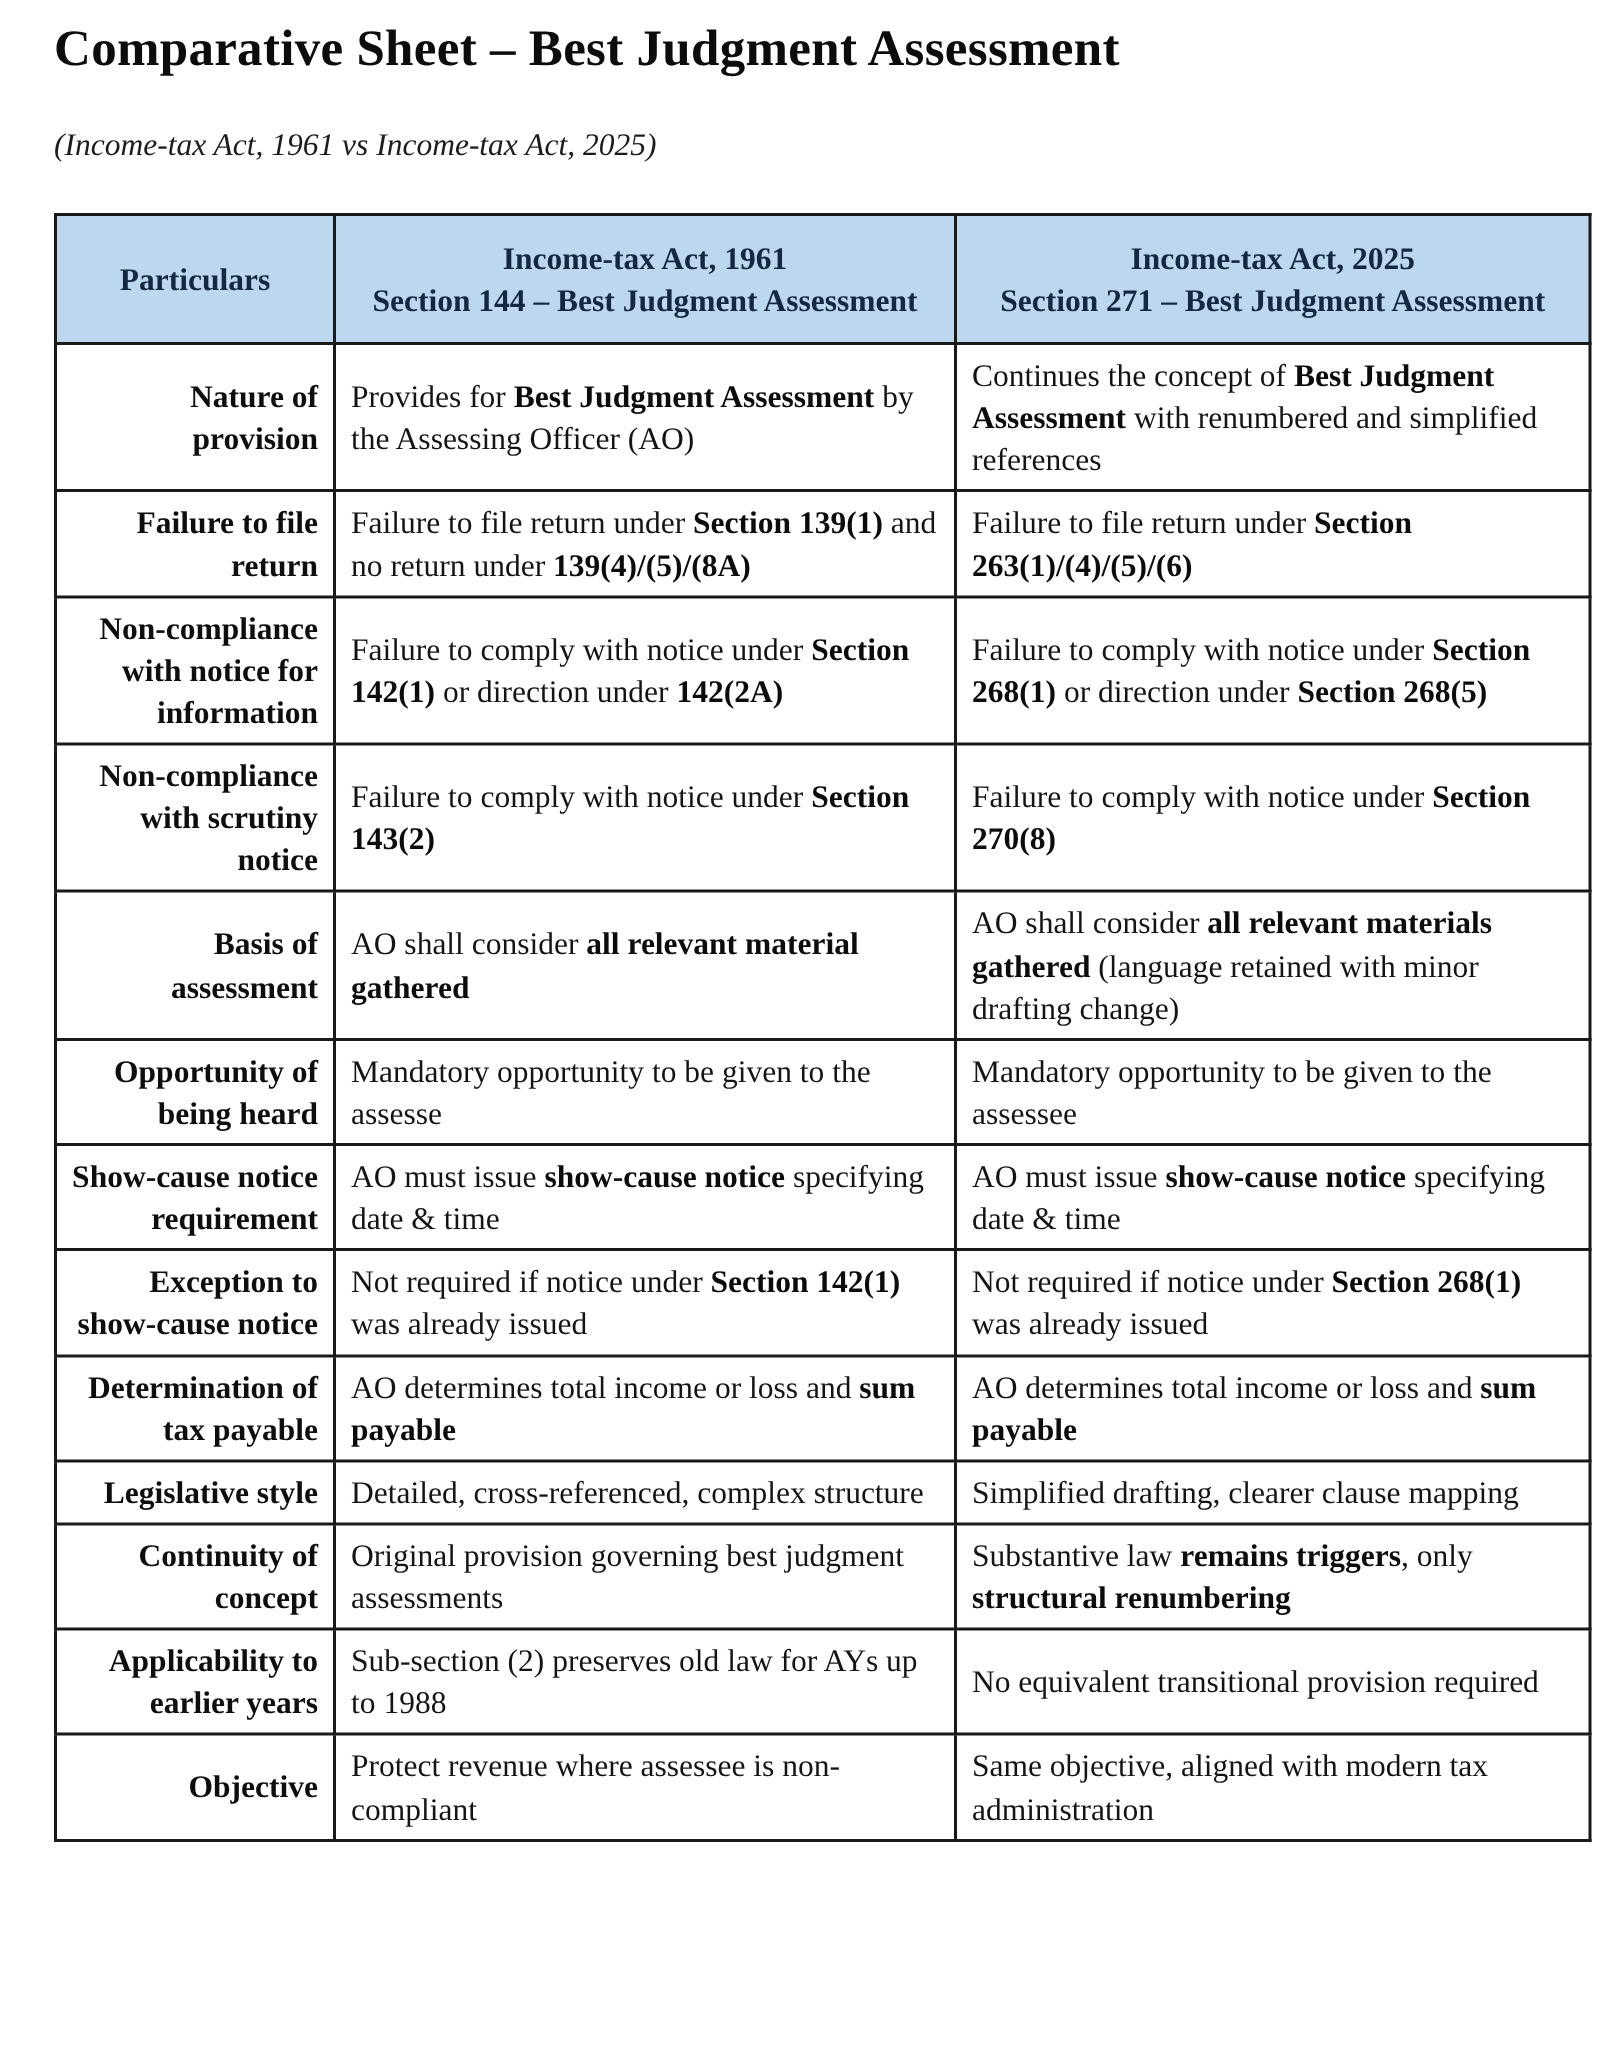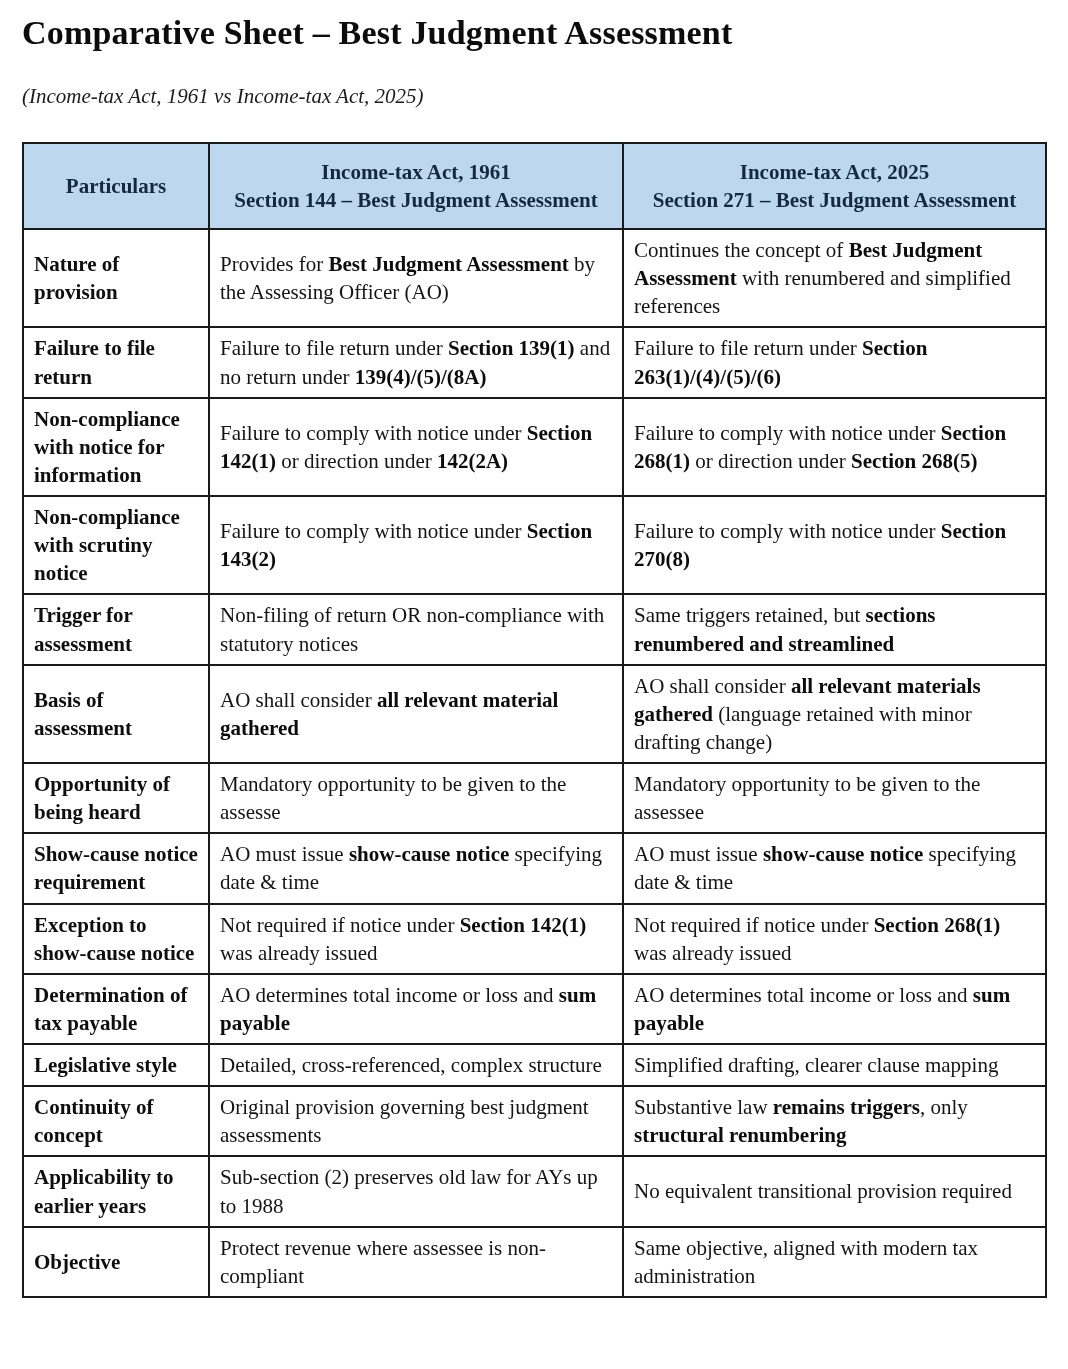--- a/index.html
+++ b/index.html
@@ -9,21 +9,21 @@
   }
   body {
     width: 1068px;
     font-family: "Liberation Serif", "DejaVu Serif", serif;
     color: #111111;
   }
   .page {
     width: 1068px;
     min-height: 1369px;
     box-sizing: border-box;
-    padding: 10px 15px 12px 22px;
+    padding: 10px 15px 12px 36px;
     background: #ffffff;
   }
   .doc-title {
     margin: 4px 0 0 0;
     font-size: 34px;
     font-weight: bold;
     letter-spacing: 0.2px;
     color: #0c0c0c;
   }
   .doc-subtitle {
@@ -53,21 +53,21 @@
     background: #BDD7EE;
     color: #152843;
     font-weight: bold;
     text-align: center;
     white-space: pre-line;
     height: 86px;
     padding: 4px 8px;
   }
   table.cmp tbody th.row-label {
     font-weight: bold;
-    text-align: left;
+    text-align: right;
     color: #0e0e0e;
   }
   table.cmp tbody td {
     text-align: left;
     color: #141414;
   }
   table.cmp tbody td b {
     color: #0c0c0c;
   }
 </style>
@@ -108,25 +108,20 @@
           <th class="row-label">Non-compliance with notice for information</th>
           <td>Failure to comply with notice under <b>Section 142(1)</b> or direction under <b>142(2A)</b></td>
           <td>Failure to comply with notice under <b>Section 268(1)</b> or direction under <b>Section 268(5)</b></td>
         </tr>
         <tr>
           <th class="row-label">Non-compliance with scrutiny notice</th>
           <td>Failure to comply with notice under <b>Section 143(2)</b></td>
           <td>Failure to comply with notice under <b>Section 270(8)</b></td>
         </tr>
         <tr>
-          <th class="row-label">Trigger for assessment</th>
-          <td>Non-filing of return OR non-compliance with statutory notices</td>
-          <td>Same triggers retained, but <b>sections renumbered and streamlined</b></td>
-        </tr>
-        <tr>
           <th class="row-label">Basis of assessment</th>
           <td>AO shall consider <b>all relevant material gathered</b></td>
           <td>AO shall consider <b>all relevant materials gathered</b> (language retained with minor drafting change)</td>
         </tr>
         <tr>
           <th class="row-label">Opportunity of being heard</th>
           <td>Mandatory opportunity to be given to the assesse</td>
           <td>Mandatory opportunity to be given to the assessee</td>
         </tr>
         <tr>

